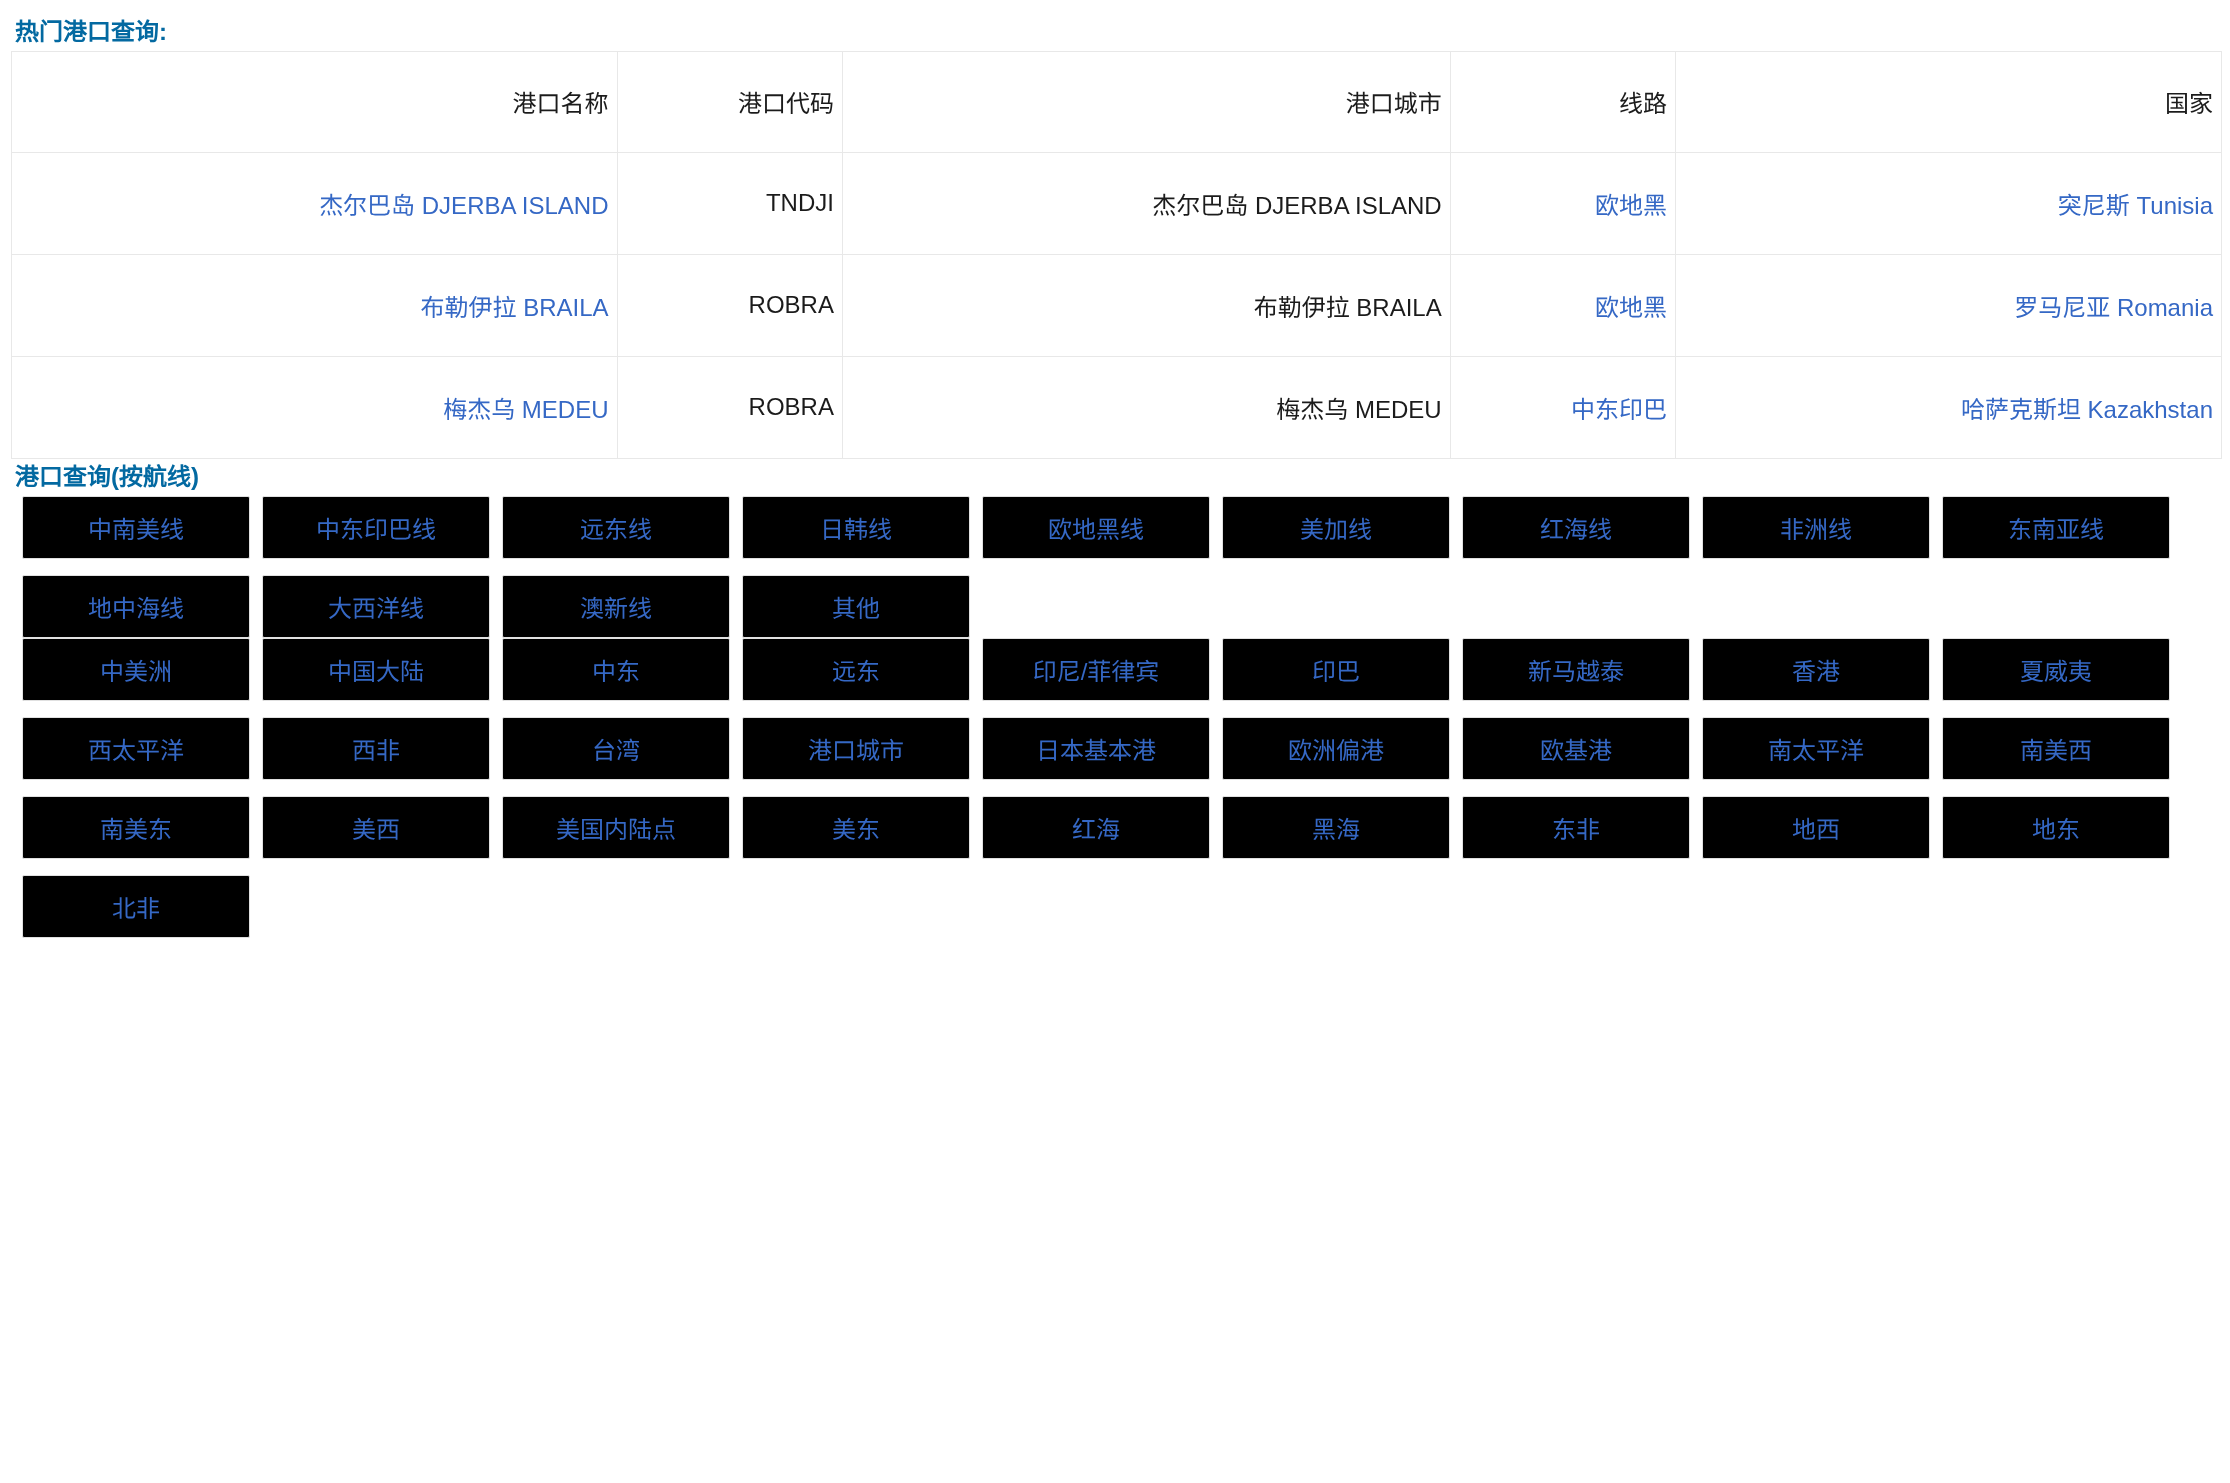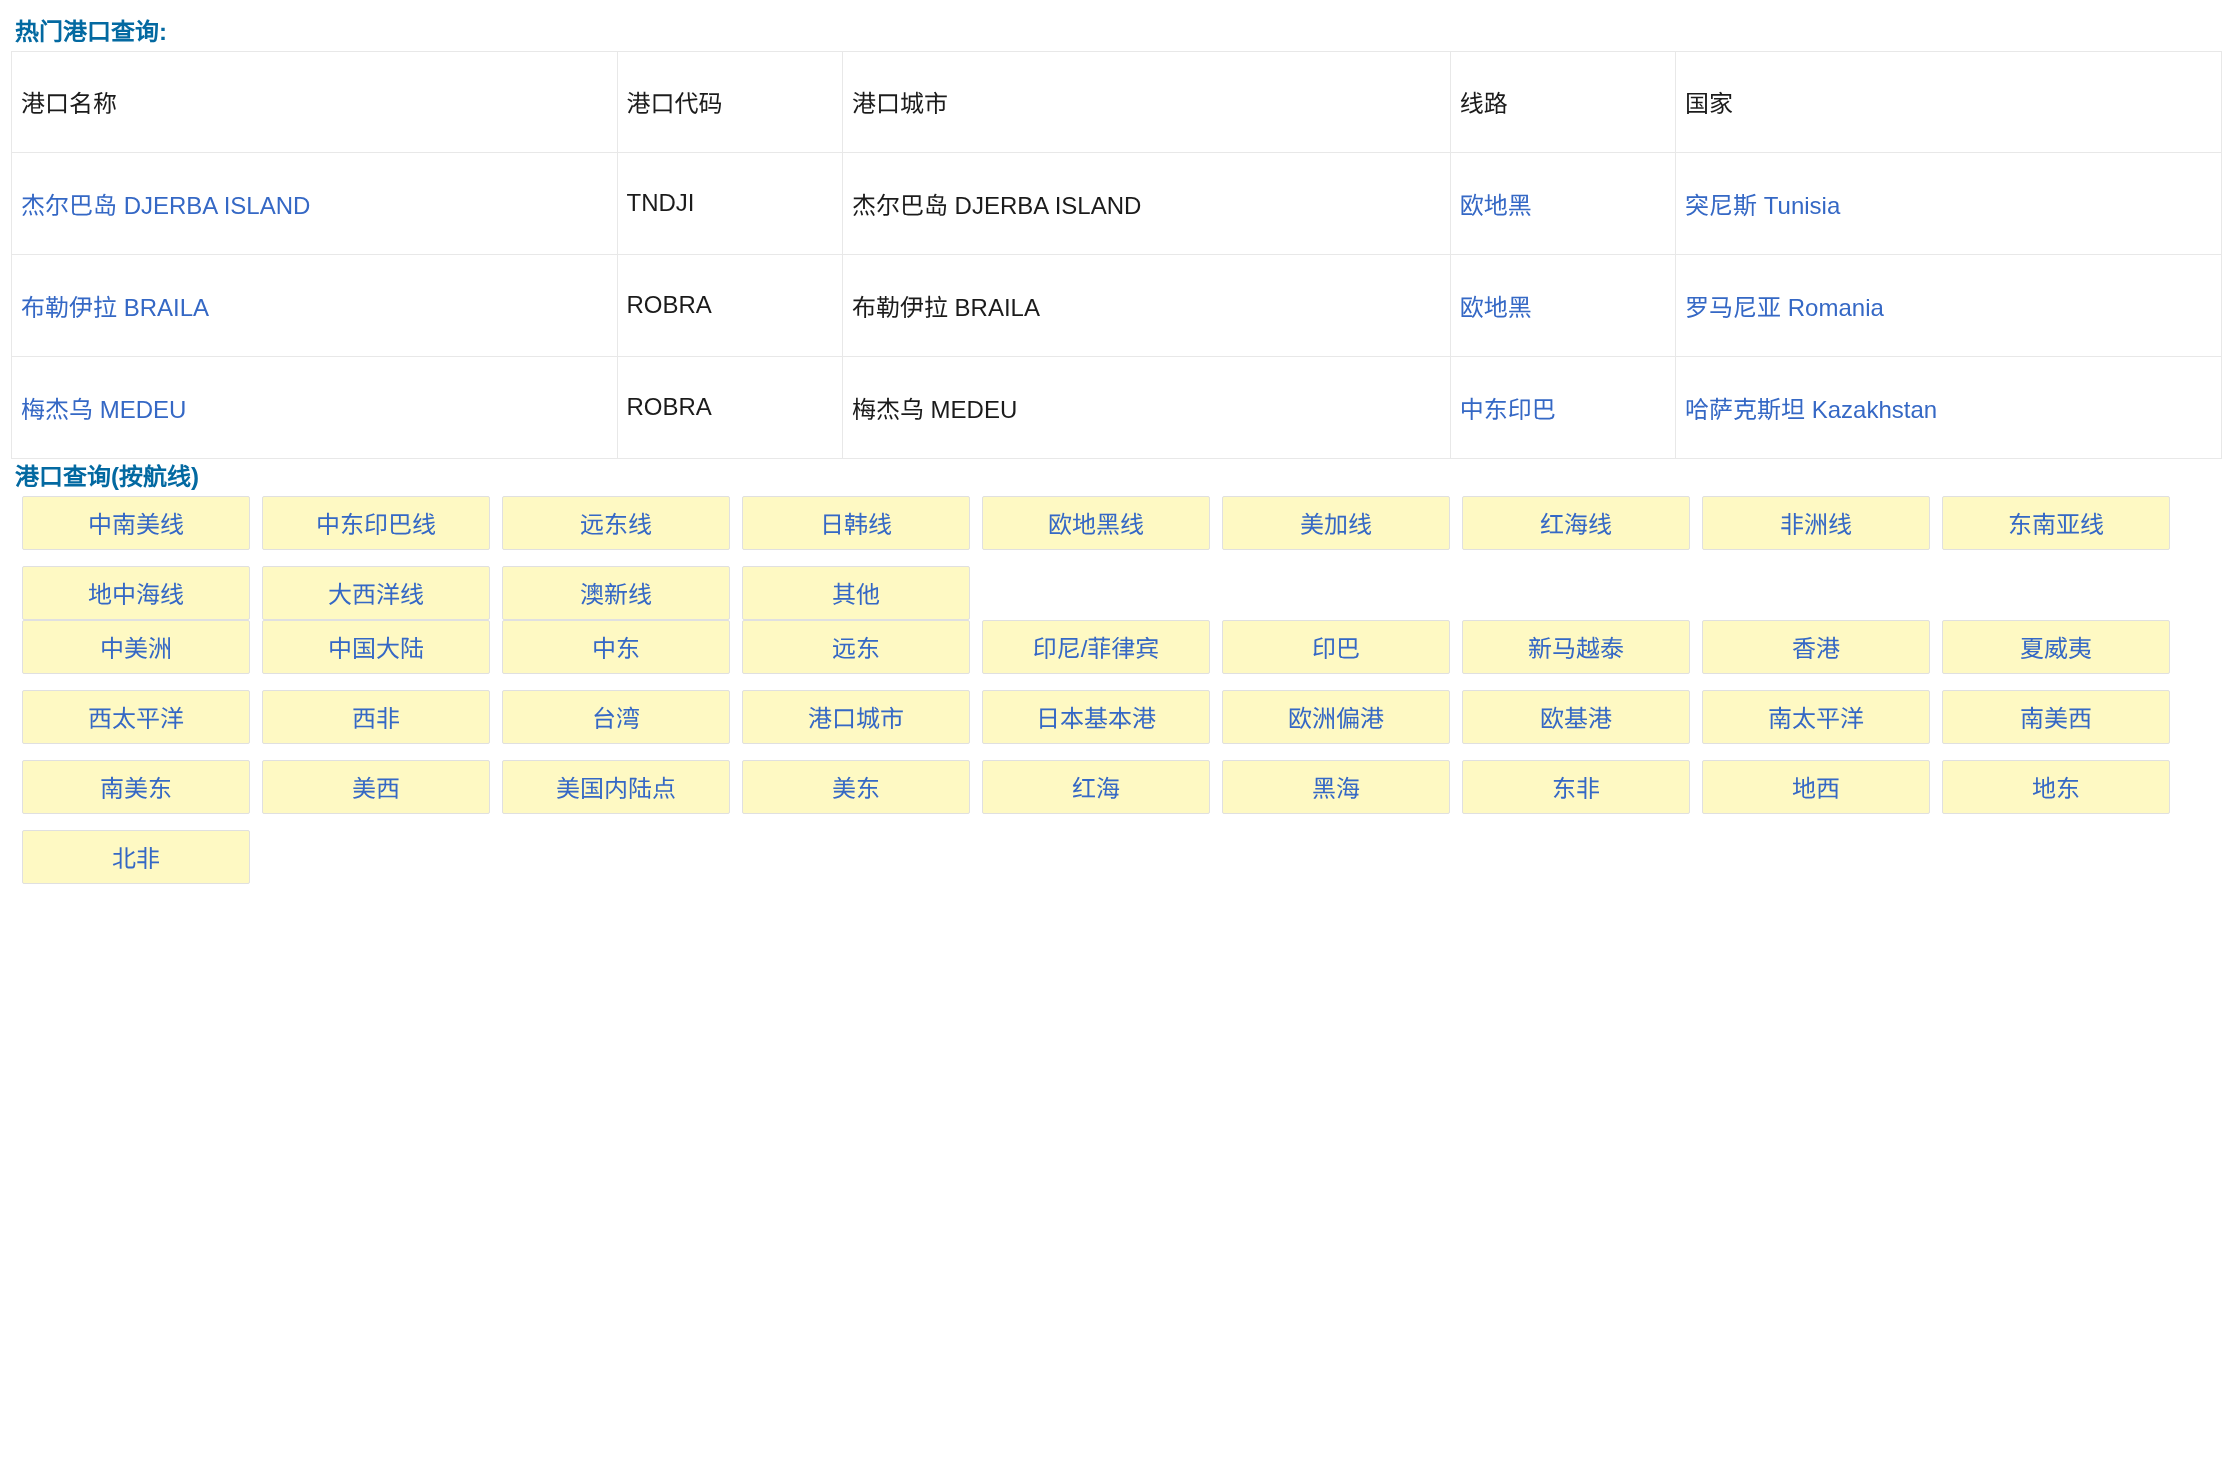--- a/index.html
+++ b/index.html
@@ -30,21 +30,21 @@
   table.ports{
     border-collapse:collapse;
     width:100%;
     table-layout:fixed;
     font-size:24px;
   }
   table.ports th, table.ports td{
     border:1px solid var(--table-border);
     height:102px;
     padding:0 8px 0 9px;
-    text-align:left;
+    text-align:right;
     vertical-align:middle;
     font-weight:400;
     color:var(--text);
     overflow:hidden;
     white-space:nowrap;
   }
   table.ports th{height:101px;}
   a.cell-link{
     color:var(--link);
     text-decoration:none;
@@ -53,24 +53,24 @@
 
   .btn-grid{
     display:flex;
     flex-wrap:wrap;
     gap:16px 12px;
     margin-left:11px;
     width:2166px;
   }
   .tag{
     width:228px;
-    height:54px;
+    height:63px;
     border:1px solid var(--btn-border);
     border-radius:2px;
-    background:#fef9c3;
+    background:#000000;
     display:flex;
     align-items:center;
     justify-content:center;
     font-size:24px;
     color:var(--link);
     text-decoration:none;
     cursor:pointer;
   }
 </style>
 </head>

